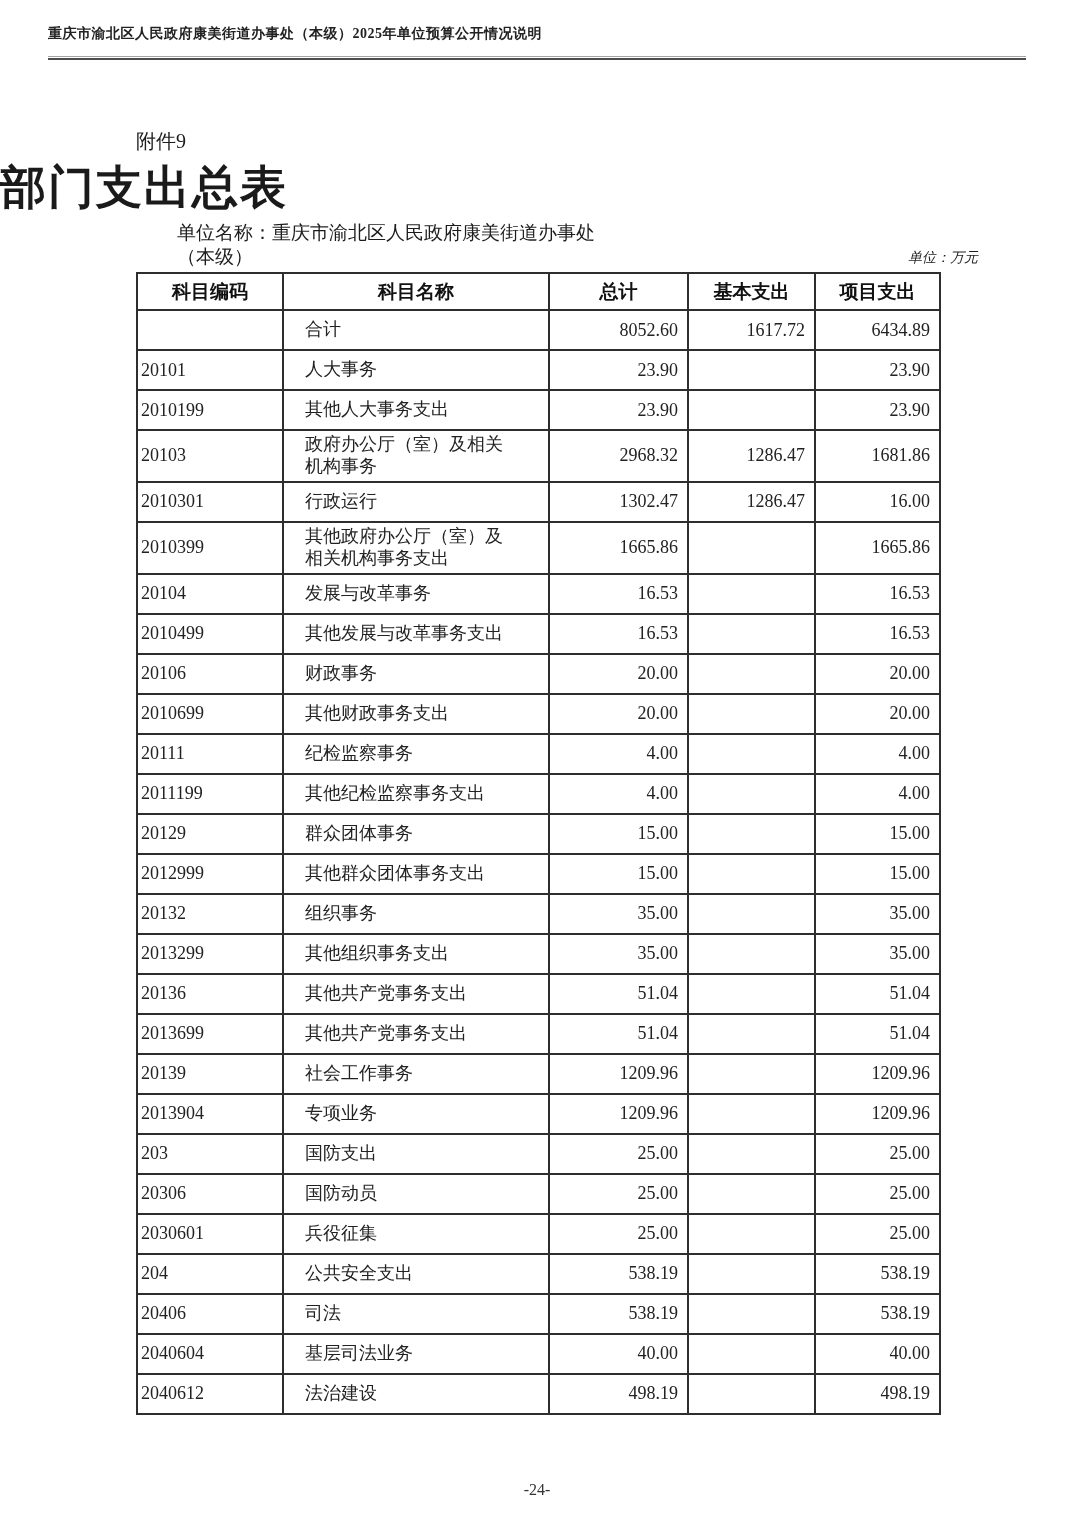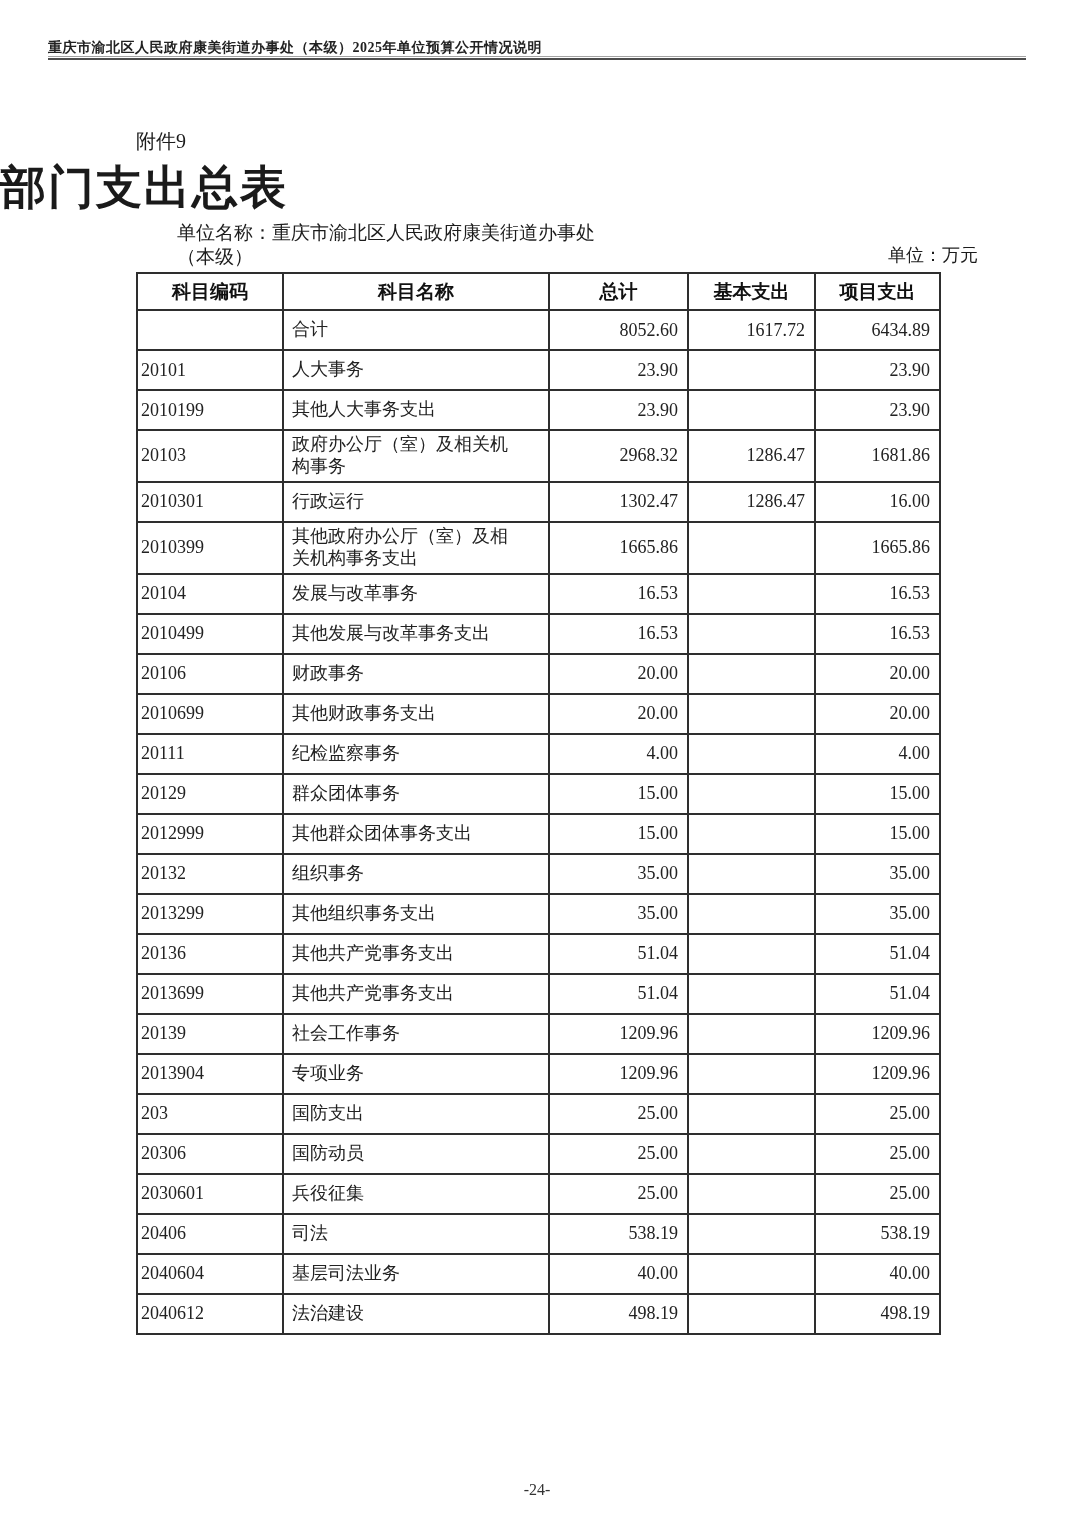--- a/index.html
+++ b/index.html
@@ -11,21 +11,21 @@
   .page {
     position: relative;
     width: 1074px;
     height: 1520px;
     background: #ffffff;
     overflow: hidden;
   }
   .doc-header-text {
     position: absolute;
     left: 48px;
-    top: 39px;
+    top: 25px;
     font-size: 14px;
     font-weight: bold;
     letter-spacing: 0.5px;
     color: #222;
   }
   .doc-header-rule {
     position: absolute;
     left: 48px;
     right: 48px;
     top: 56px;
@@ -59,23 +59,24 @@
     justify-content: space-between;
     align-items: flex-end;
     margin-left: 40px;
   }
   .unit-name {
     width: 438px;
     font-size: 19px;
     line-height: 1.28;
   }
   .unit-label {
-    font-size: 18px;
+    font-size: 14px;
     padding-bottom: 3px;
     white-space: nowrap;
+    font-style: italic;
   }
   table.expenditure {
     position: absolute;
     left: 136px;
     top: 272px;
     width: 803px;
     border-collapse: collapse;
     table-layout: fixed;
   }
   table.expenditure th,
@@ -89,21 +90,21 @@
     font-weight: bold;
     text-align: center;
     color: #111;
   }
   table.expenditure td {
     height: 40px;
     font-size: 18px;
     color: #222;
   }
   td.code { text-align: left; padding-left: 3px; }
-  td.name { text-align: left; padding: 3px 34px 3px 8px; line-height: 1.22; }
+  td.name { text-align: left; padding: 3px 34px 3px 21px; line-height: 1.22; }
   td.num  { text-align: right; padding-right: 9px; }
   .page-number {
     position: absolute;
     left: 0;
     top: 1481px;
     width: 100%;
     text-align: center;
     font-size: 16px;
     color: #333;
   }
@@ -214,20 +215,27 @@
           <td class="num">20.00</td>
         </tr>
         <tr>
           <td class="code">20111</td>
           <td class="name">纪检监察事务</td>
           <td class="num">4.00</td>
           <td class="num"></td>
           <td class="num">4.00</td>
         </tr>
         <tr>
+          <td class="code">2011199</td>
+          <td class="name">其他纪检监察事务支出</td>
+          <td class="num">4.00</td>
+          <td class="num"></td>
+          <td class="num">4.00</td>
+        </tr>
+        <tr>
           <td class="code">20129</td>
           <td class="name">群众团体事务</td>
           <td class="num">15.00</td>
           <td class="num"></td>
           <td class="num">15.00</td>
         </tr>
         <tr>
           <td class="code">2012999</td>
           <td class="name">其他群众团体事务支出</td>
           <td class="num">15.00</td>
@@ -291,20 +299,27 @@
           <td class="num">25.00</td>
         </tr>
         <tr>
           <td class="code">2030601</td>
           <td class="name">兵役征集</td>
           <td class="num">25.00</td>
           <td class="num"></td>
           <td class="num">25.00</td>
         </tr>
         <tr>
+          <td class="code">204</td>
+          <td class="name">公共安全支出</td>
+          <td class="num">538.19</td>
+          <td class="num"></td>
+          <td class="num">538.19</td>
+        </tr>
+        <tr>
           <td class="code">20406</td>
           <td class="name">司法</td>
           <td class="num">538.19</td>
           <td class="num"></td>
           <td class="num">538.19</td>
         </tr>
         <tr>
           <td class="code">2040604</td>
           <td class="name">基层司法业务</td>
           <td class="num">40.00</td>

